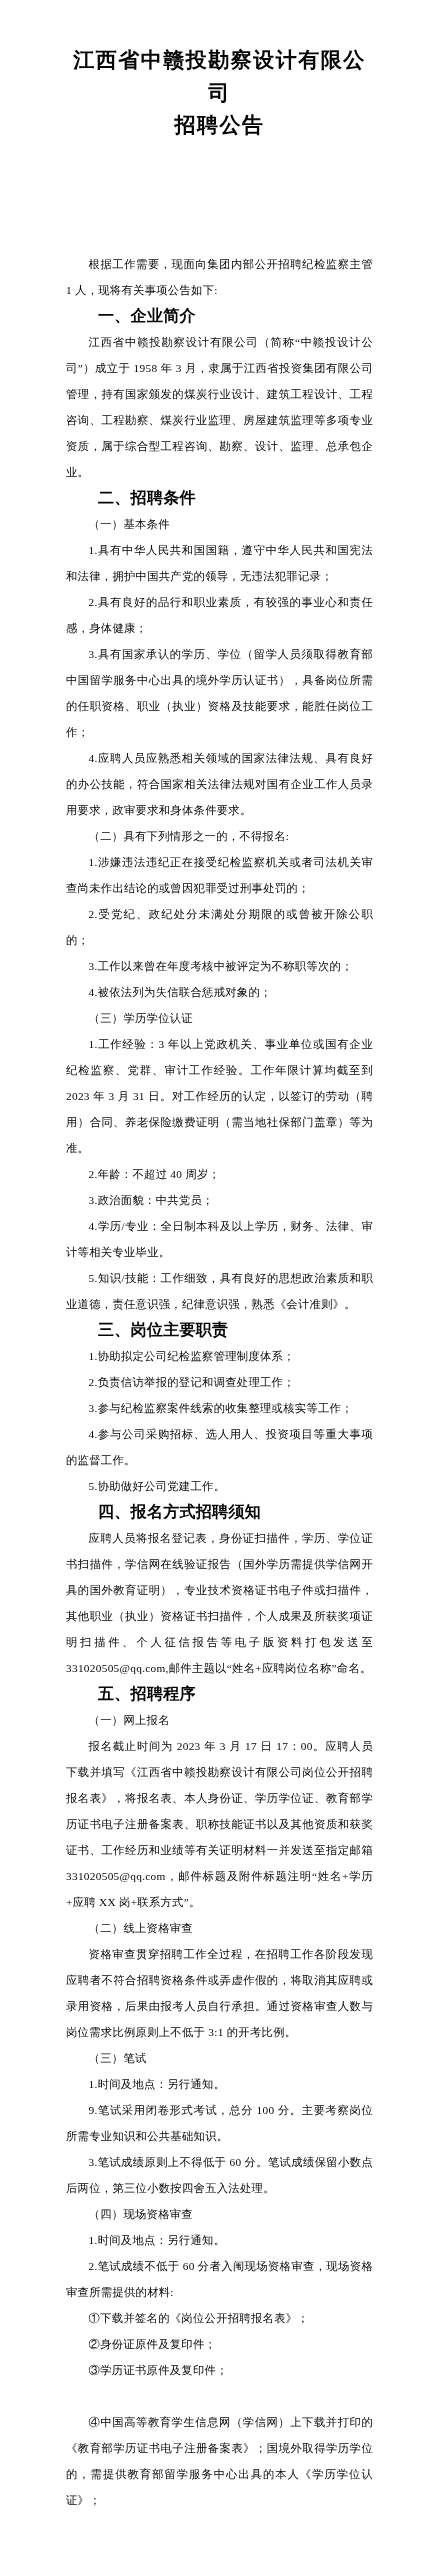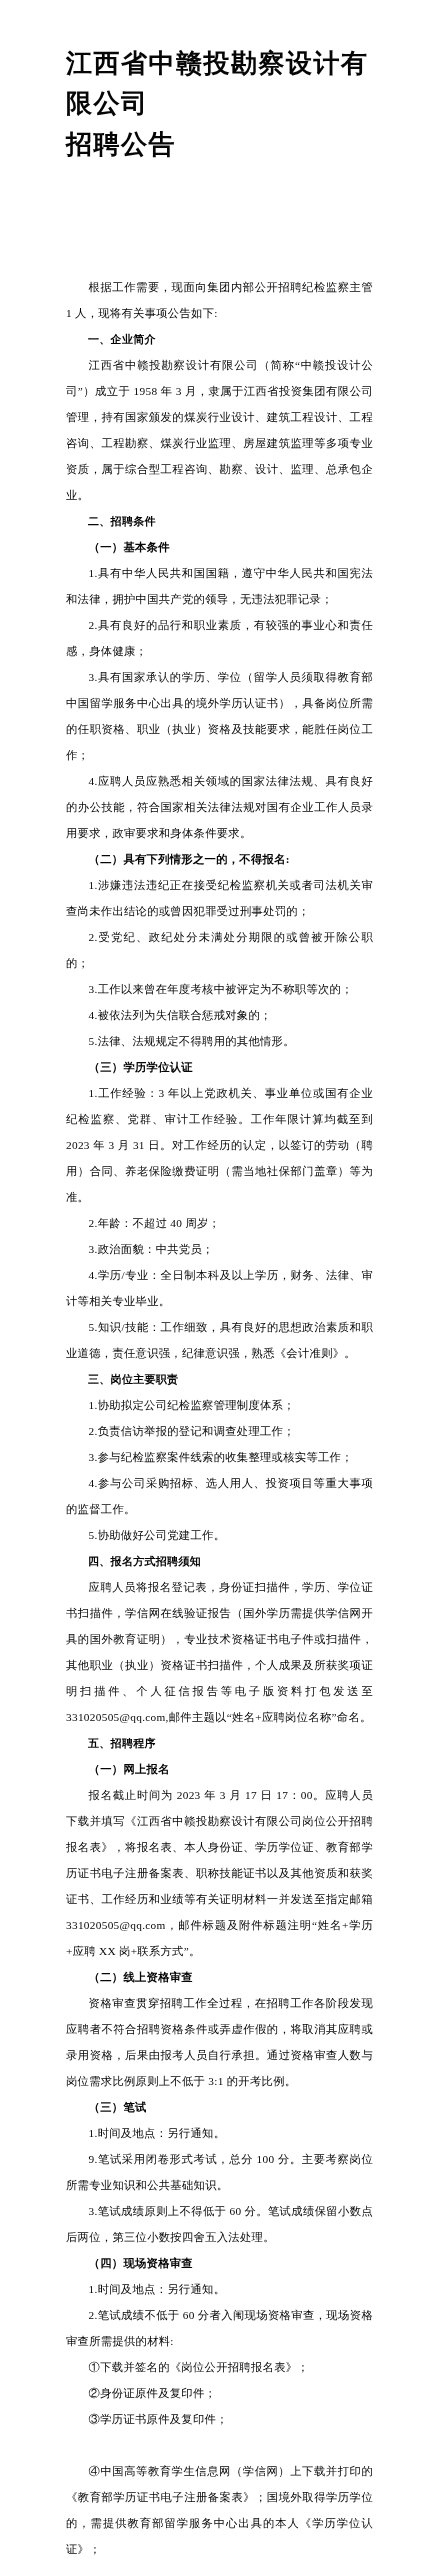--- a/index.html
+++ b/index.html
@@ -6,31 +6,31 @@
   .page {
     width:438px; min-height:3575px; box-sizing:border-box;
     margin:0 auto; background:#ffffff; color:#060606;
     padding:44px 65px 41px 66px;
     font-family:"Liberation Serif","DejaVu Serif",serif;
     font-size:11.3px; line-height:26px; text-align:justify;
     letter-spacing:0.3px;
   }
   .title-wrap { text-align:center; margin-bottom:109px; }
   .doc-title {
-    font-size:26px; font-weight:bold; line-height:1.55;
-    letter-spacing:1.5px; text-align:left;
+    font-size:21px; font-weight:bold; line-height:1.55;
+    letter-spacing:1.5px; text-align:center;
   }
   .doc-title.subject { }
   .blk { margin:0; }
   .blk.p { text-indent:2em; }
   .blk.h1 {
     font-family:"Liberation Sans","DejaVu Sans",sans-serif;
-    font-weight:bold; text-indent:2em; font-size:11px;
+    font-weight:bold; text-indent:2em; font-size:16px;
   }
-  .blk.h2 { font-weight:bold; text-indent:2em; }
+  .blk.h2 { font-weight:normal; text-indent:2em; }
   .gap-1 { margin-top:26px; }
 </style>
 </head>
 <body>
 
 <div class="page">
   <div class="title-wrap">
     <div class="doc-title company">江西省中赣投勘察设计有限公司</div>
     <div class="doc-title subject">招聘公告</div>
   </div>
@@ -42,21 +42,20 @@
       <div class="blk h2">（一）基本条件</div>
       <div class="blk p">1.具有中华人民共和国国籍，遵守中华人民共和国宪法和法律，拥护中国共产党的领导，无违法犯罪记录；</div>
       <div class="blk p">2.具有良好的品行和职业素质，有较强的事业心和责任感，身体健康；</div>
       <div class="blk p">3.具有国家承认的学历、学位（留学人员须取得教育部中国留学服务中心出具的境外学历认证书），具备岗位所需的任职资格、职业（执业）资格及技能要求，能胜任岗位工作；</div>
       <div class="blk p">4.应聘人员应熟悉相关领域的国家法律法规、具有良好的办公技能，符合国家相关法律法规对国有企业工作人员录用要求，政审要求和身体条件要求。</div>
       <div class="blk h2">（二）具有下列情形之一的，不得报名:</div>
       <div class="blk p">1.涉嫌违法违纪正在接受纪检监察机关或者司法机关审查尚未作出结论的或曾因犯罪受过刑事处罚的；</div>
       <div class="blk p">2.受党纪、政纪处分未满处分期限的或曾被开除公职的；</div>
       <div class="blk p">3.工作以来曾在年度考核中被评定为不称职等次的；</div>
       <div class="blk p">4.被依法列为失信联合惩戒对象的；</div>
-      <div class="blk p">5.法律、法规规定不得聘用的其他情形。</div>
       <div class="blk h2">（三）学历学位认证</div>
       <div class="blk p">1.工作经验：3 年以上党政机关、事业单位或国有企业纪检监察、党群、审计工作经验。工作年限计算均截至到 2023 年 3 月 31 日。对工作经历的认定，以签订的劳动（聘用）合同、养老保险缴费证明（需当地社保部门盖章）等为准。</div>
       <div class="blk p">2.年龄：不超过 40 周岁；</div>
       <div class="blk p">3.政治面貌：中共党员；</div>
       <div class="blk p">4.学历/专业：全日制本科及以上学历，财务、法律、审计等相关专业毕业。</div>
       <div class="blk p">5.知识/技能：工作细致，具有良好的思想政治素质和职业道德，责任意识强，纪律意识强，熟悉《会计准则》。</div>
       <div class="blk h1">三、岗位主要职责</div>
       <div class="blk p">1.协助拟定公司纪检监察管理制度体系；</div>
       <div class="blk p">2.负责信访举报的登记和调查处理工作；</div>
       <div class="blk p">3.参与纪检监察案件线索的收集整理或核实等工作；</div>

